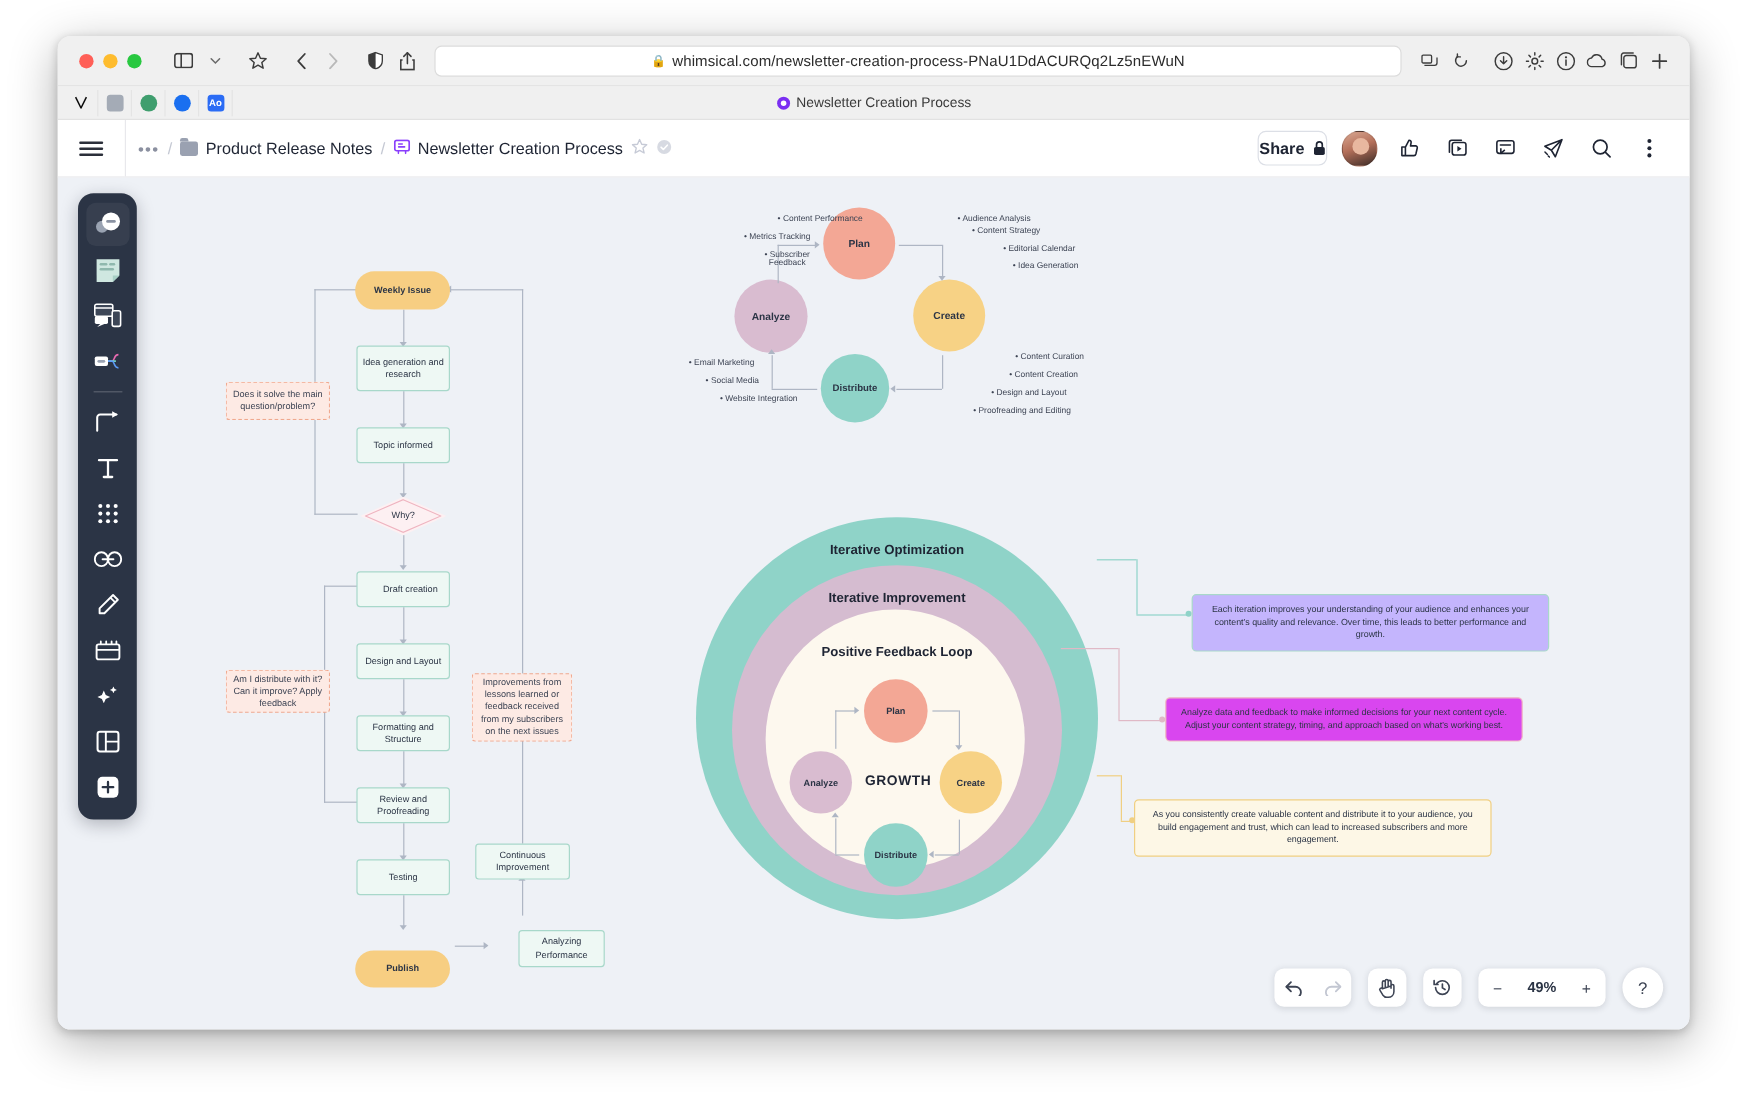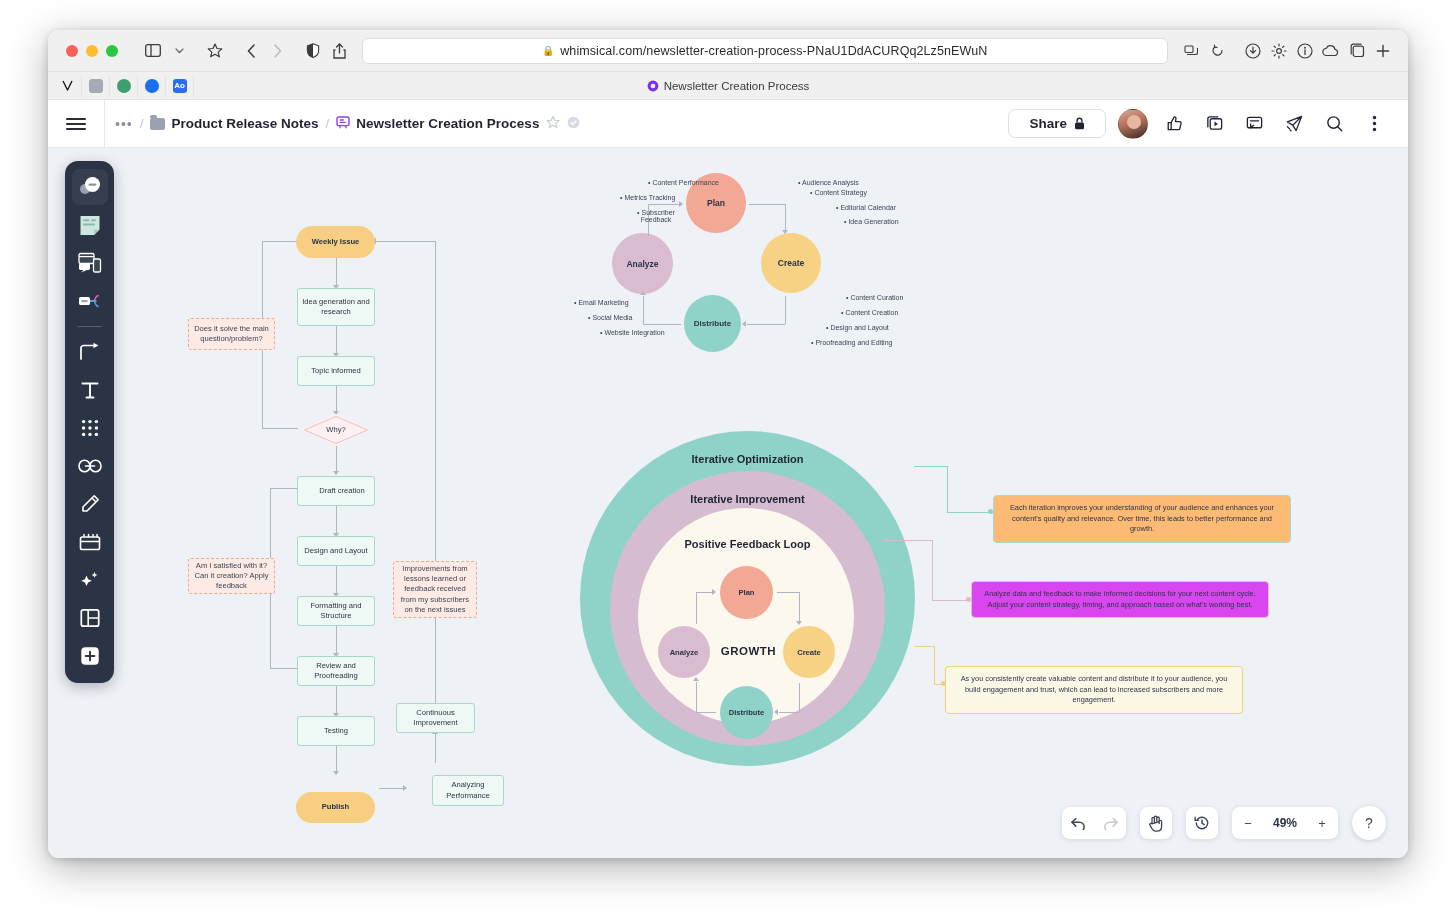--- a/index.html
+++ b/index.html
@@ -68,32 +68,32 @@
   
   .appheader {
     height: 48px; background: #ffffff; border-bottom: 1px solid #e8e8ec;
     display: flex; align-items: center; padding: 0 14px 0 0;
   }
   .hamb { width: 56px; display:flex; align-items:center; justify-content:center; cursor:pointer; }
   .hamb span { display:block; width:20px; height:2px; background:#2b2f3a; margin:3px 0; border-radius:1px; }
   .bc { display: flex; align-items: center; gap: 7px; font-size: 13.5px; color: #1e2433; padding-left: 10px; border-left: 1px solid #e8e8ec; height: 100%; }
   .bc-dots { color: #8b90a0; letter-spacing: 1px; font-size: 14px; }
   .bc-sep { color: #c3c7d2; }
-  .bc-item { display:flex; align-items:center; gap:6px; font-weight: 700; }
+  .bc-item { display:flex; align-items:center; gap:6px; font-weight: 400; }
   .folder-ic { width:15px;height:12px;background:#9aa1b1;border-radius:2px; position:relative; }
   .folder-ic:before{content:"";position:absolute;top:-3px;left:0;width:7px;height:3px;background:#9aa1b1;border-radius:2px 2px 0 0;}
   .board-ic { color:#8a3ffc; }
   .star-ic { color:#c6cad6; }
   .check-ic { color:#c6cad6; }
   .spacer { flex: 1; }
 
   .share-btn {
     display:flex; align-items:center; gap:7px;
     border: 1px solid #dcdfe6; border-radius: 7px;
-    padding: 6px 20px; font-size: 13.5px; font-weight: 700; color:#1e2433;
+    padding: 6px 0; font-size: 13.5px; font-weight: 700; color:#1e2433;
     background:#fff; cursor:pointer; margin-right: 12px;
   }
   .avatar {
     width: 30px; height: 30px; border-radius: 50%;
     background: linear-gradient(160deg,#d9a893 0%, #b5705a 45%, #3a2a26 100%);
     margin-right: 6px; position:relative; overflow:hidden; flex: none;
     border: 1px solid rgba(0,0,0,.08);
   }
   .avatar:after{content:"";position:absolute;left:8px;top:5px;width:14px;height:14px;border-radius:50%;background:#e8b79f;}
   .hicon { width: 40px; height: 48px; display:flex; align-items:center; justify-content:center; color:#1e2433; cursor:pointer; }
@@ -139,21 +139,21 @@
   .blab { position:absolute; font-size:7px; color:#3d4454; white-space:nowrap; }
   .blab:before { content:"\2022   "; color:#3d4454; }
 
   
   .ring { position:absolute; border-radius:50%; }
   .ring-lab { position:absolute; font-size:11px; font-weight:700; color:#1e2433; white-space:nowrap; text-align:center; }
   .callout {
     position:absolute; border-radius:4px; font-size:7.4px; color:#2b3445;
     line-height:1.45; padding:7px 9px; text-align:center;
   }
-  .co-teal { background:#fdba74; border:1px solid #a8d8ca; }
+  .co-teal { background:#c4b5fd; border:1px solid #a8d8ca; }
   .co-pink { background:#d946ef; border:1px solid #f0b9c3; }
   .co-yell { background:#fdf7e6; border:1px solid #f0cf82; }
   .codot { position:absolute; width:5px;height:5px;border-radius:50%; }
 
   
   .zoomwrap { position:absolute; right:22px; bottom:18px; display:flex; align-items:center; gap:14px; }
   .ctlgrp { display:flex; background:#fff; border-radius:8px; box-shadow:0 1px 5px rgba(30,36,51,.13); overflow:hidden; }
   .ctl { width:32px;height:32px;display:flex;align-items:center;justify-content:center;color:#3d4454;cursor:pointer;font-size:13px; }
   .ctl.dim { color:#c3c7d2; }
   .ctl.pct { width:42px; font-size:12px; font-weight:600; color:#2b3445; }
@@ -545,21 +545,21 @@
         <div class="node n-rect" style="left:249px;top:328px;width:78px;height:30px;padding-left:16px;">Draft creation</div>
         <div class="node n-rect" style="left:249px;top:388px;width:78px;height:30px;">Design and Layout</div>
         <div class="node n-rect" style="left:249px;top:448px;width:78px;height:30px;">Formatting and Structure</div>
         <div class="node n-rect" style="left:249px;top:508px;width:78px;height:30px;">Review and Proofreading</div>
         <div class="node n-rect" style="left:249px;top:568px;width:78px;height:30px;">Testing</div>
         <div class="node n-pill" style="left:248px;top:625px;width:79px;height:31px;margin-top:19px;">Publish</div>
         <div class="node n-rect" style="left:348px;top:627px;width:72px;height:31px;margin-left:36px;">Analyzing Performance</div>
         <div class="node n-rect" style="left:348px;top:555px;width:79px;height:30px;">Continuous Improvement</div>
 
         <div class="node n-note" style="left:140px;top:170px;width:87px;height:32px;">Does it solve the main question/problem?</div>
-        <div class="node n-note" style="left:140px;top:410px;width:87px;height:36px;">Am I satisfied with it? Can it creation? Apply feedback</div>
+        <div class="node n-note" style="left:140px;top:410px;width:87px;height:36px;">Am I distribute with it? Can it improve? Apply feedback</div>
         <div class="node n-note" style="left:345px;top:413px;width:84px;height:57px;">Improvements from lessons learned or feedback received from my subscribers on the next issues</div>
 
         <div class="circ" style="left:638px;top:25px;width:60px;height:60px;background:#f3a795;">Plan</div>
         <div class="circ" style="left:713px;top:85px;width:60px;height:60px;background:#f7d285;">Create</div>
         <div class="circ" style="left:636px;top:147px;width:57px;height:57px;background:#8fd3c8;font-size:8px;">Distribute</div>
         <div class="circ" style="left:564px;top:85px;width:61px;height:61px;background:#d9bcd0;">Analyze</div>
 
         <div class="ln lnv" style="left:600px;top:56px;height:32px;"></div>
         <div class="ln lnh" style="left:600px;top:56px;width:33px;"></div>
         <div class="arrow ar-right" style="left:631px;top:53px;"></div>

